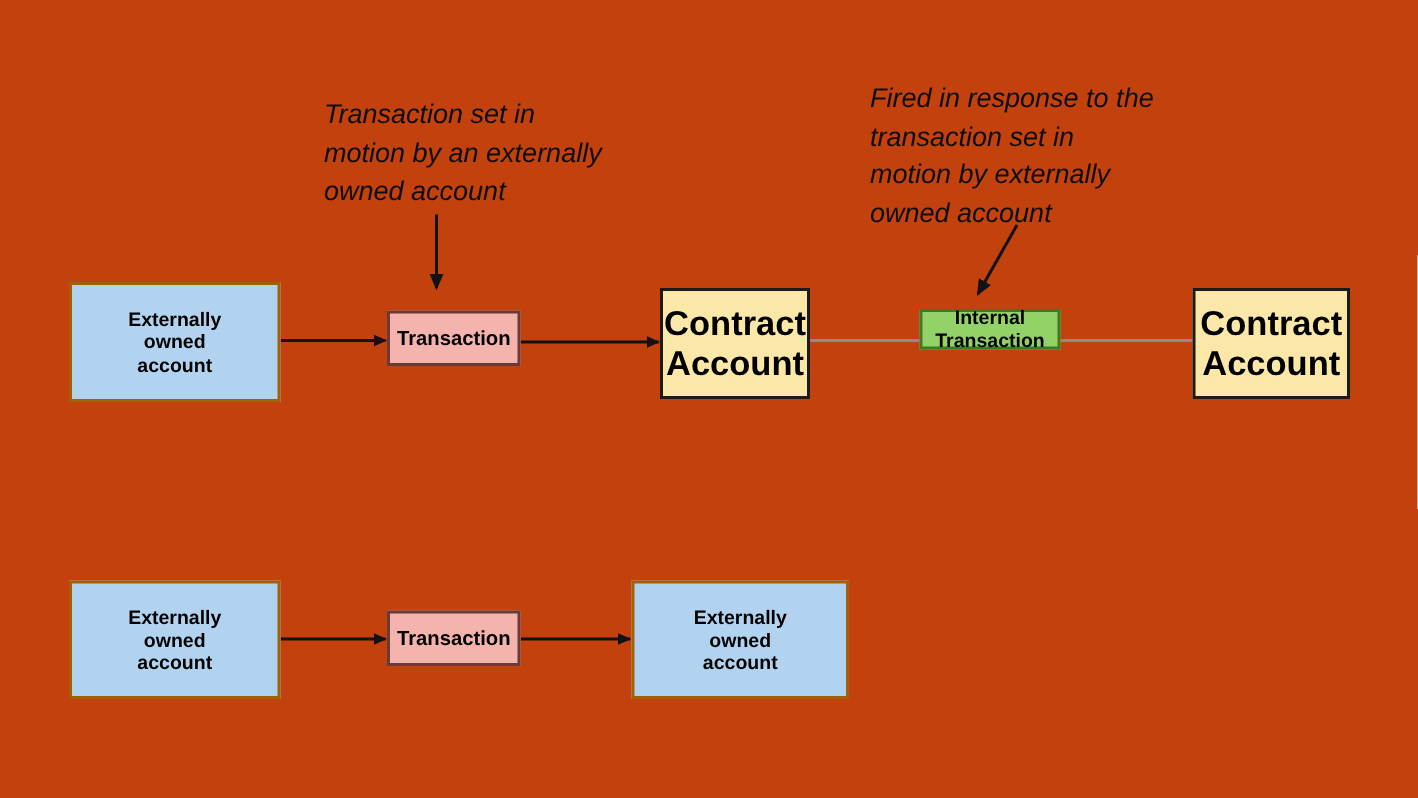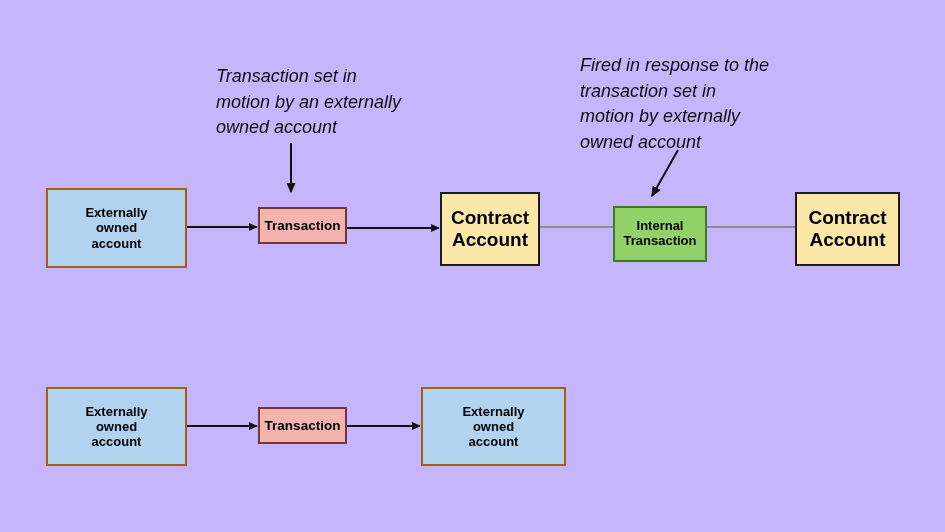--- a/index.html
+++ b/index.html
@@ -4,21 +4,21 @@
 <style>
   html, body {
     margin: 0;
     padding: 0;
     background: #ffffff;
   }
   #canvas {
     position: relative;
     width: 945px;
     height: 532px;
-    background: #c4b5fd;
+    background: #c2410c;
     overflow: hidden;
     font-family: "Liberation Sans", sans-serif;
   }
 
   
   .node {
     position: absolute;
     box-sizing: border-box;
     display: flex;
     align-items: center;
@@ -30,21 +30,21 @@
     white-space: pre-line;
   }
   .node.eoa {
     background: #b1d3ef;
     border: 2px solid #a16207;
     font-size: 13px;
   }
   .node.contract {
     background: #fbe7a8;
     border: 2px solid #1b1b1b;
-    font-size: 19px;
+    font-size: 23px;
   }
   .node.tx {
     background: #f5b3ad;
     border: 2px solid #6b3a36;
     font-size: 13.5px;
   }
   .node.internal {
     background: #93d268;
     border: 2px solid #3f7a22;
     font-size: 13px;
@@ -114,21 +114,21 @@
 
   <div class="node eoa" style="left:46px; top:188px; width:141px; height:80px;">Externally
 owned
 account</div>
 
   <div class="node tx" style="left:258px; top:207px; width:89px; height:37px;">Transaction</div>
 
   <div class="node contract" style="left:440px; top:192px; width:100px; height:74px;">Contract
 Account</div>
 
-  <div class="node internal" style="left:613px; top:206px; width:94px; height:56px;">Internal
+  <div class="node internal" style="left:613px; top:206px; width:94px; height:27px;">Internal
 Transaction</div>
 
   <div class="node contract" style="left:795px; top:192px; width:105px; height:74px;">Contract
 Account</div>
 
   <div class="node eoa" style="left:46px; top:387px; width:141px; height:79px;">Externally
 owned
 account</div>
 
   <div class="node tx" style="left:258px; top:407px; width:89px; height:37px;">Transaction</div>

